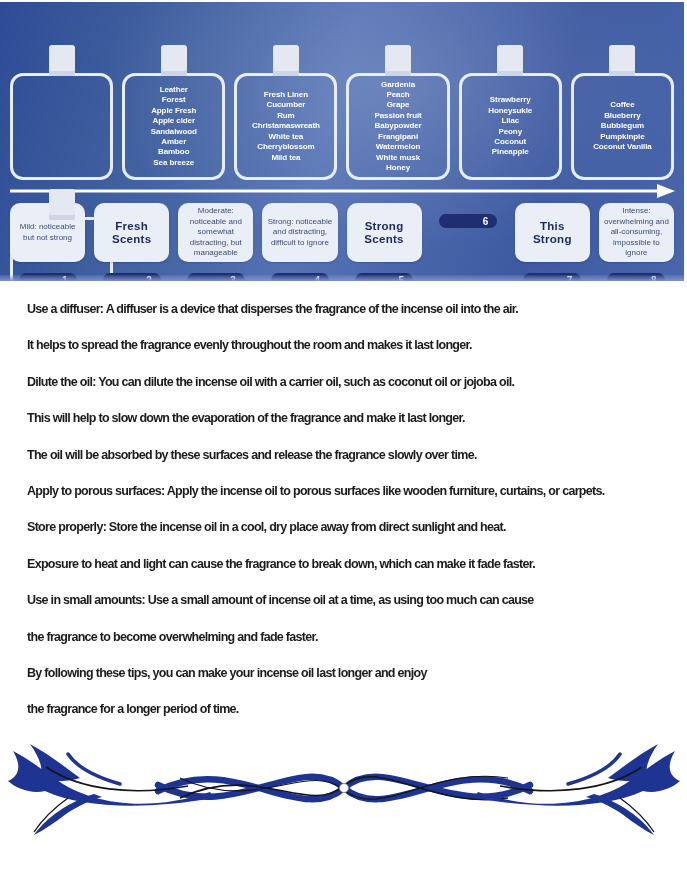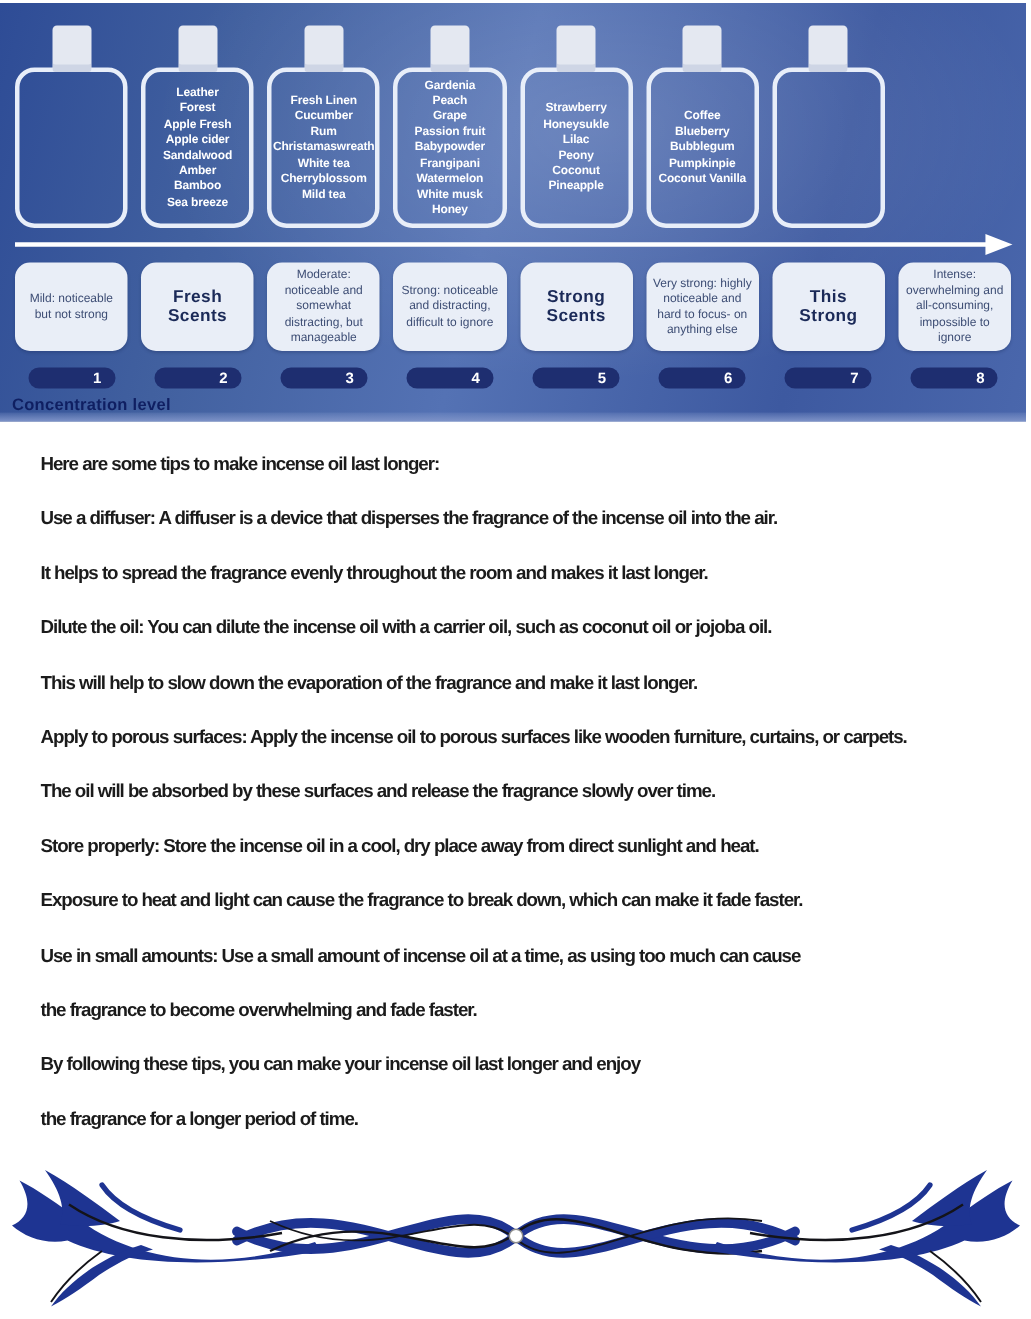--- a/index.html
+++ b/index.html
@@ -16,22 +16,22 @@
       radial-gradient(ellipse 420px 240px at 58% 30%, rgba(255,255,255,0.16), rgba(255,255,255,0) 70%),
       linear-gradient(104deg, #2e4c96 0%, #41609f 22%, #5472b4 48%, #3d59a0 78%, #4a67ac 100%);
     overflow:hidden;
   }
   .hero::after {
     content:""; position:absolute; left:0; right:0; bottom:0; height:6px;
     background:linear-gradient(to bottom, rgba(150,170,215,0.15), #7e93c8);
   }
 
   .bottles {
-    display:grid; grid-template-columns:repeat(8,1fr); gap:9px;
-    padding:15px 10px 0; height:150px;
+    display:grid; grid-template-columns:repeat(6,1fr); gap:9px;
+    padding:15px 10px 0; height:150px;margin-top:28px;
   }
   .bottle { display:flex; flex-direction:column; align-items:center; height:135px; }
   .cap {
     width:26px; height:31px; background:#e4e8f1; border-radius:3px 3px 2px 2px;
     margin-bottom:-3px; position:relative; z-index:2;
     box-shadow: inset 0 -5px 0 rgba(165,178,205,0.35);
   }
   .bottle-body {
     width:100%; flex:1; border:3px solid #e8eef9; border-radius:13px;
     display:flex; align-items:center; justify-content:center; overflow:hidden;
@@ -209,23 +209,20 @@
       </div>
         <div class="level-col">
         <div class="level-box">
           <span class="level-text emph">Strong Scents</span>
         </div>
         <div class="level-pill">
           <span class="level-num">5</span>
         </div>
       </div>
         <div class="level-col">
-        <div class="level-box">
-          <span class="level-text">Very strong: highly noticeable and hard to focus- on anything else</span>
-        </div>
         <div class="level-pill">
           <span class="level-num">6</span>
         </div>
       </div>
         <div class="level-col">
         <div class="level-box">
           <span class="level-text emph">This Strong</span>
         </div>
         <div class="level-pill">
           <span class="level-num">7</span>
@@ -238,27 +235,26 @@
         <div class="level-pill">
           <span class="level-num">8</span>
         </div>
       </div>
       </div>
 
     <div class="axis-label">Concentration level</div>
   </section>
 
   <section class="tips">
-      <p class="tip-line"><span>Here are some tips to make incense oil last longer:</span></p>
       <p class="tip-line"><span>Use a diffuser: A diffuser is a device that disperses the fragrance of the incense oil into the air.</span></p>
       <p class="tip-line"><span>It helps to spread the fragrance evenly throughout the room and makes it last longer.</span></p>
       <p class="tip-line"><span>Dilute the oil: You can dilute the incense oil with a carrier oil, such as coconut oil or jojoba oil.</span></p>
       <p class="tip-line"><span>This will help to slow down the evaporation of the fragrance and make it last longer.</span></p>
+      <p class="tip-line"><span>The oil will be absorbed by these surfaces and release the fragrance slowly over time.</span></p>
       <p class="tip-line"><span>Apply to porous surfaces: Apply the incense oil to porous surfaces like wooden furniture, curtains, or carpets.</span></p>
-      <p class="tip-line"><span>The oil will be absorbed by these surfaces and release the fragrance slowly over time.</span></p>
       <p class="tip-line"><span>Store properly: Store the incense oil in a cool, dry place away from direct sunlight and heat.</span></p>
       <p class="tip-line"><span>Exposure to heat and light can cause the fragrance to break down, which can make it fade faster.</span></p>
       <p class="tip-line"><span>Use in small amounts: Use a small amount of incense oil at a time, as using too much can cause</span></p>
       <p class="tip-line"><span>the fragrance to become overwhelming and fade faster.</span></p>
       <p class="tip-line"><span>By following these tips, you can make your incense oil last longer and enjoy</span></p>
       <p class="tip-line"><span>the fragrance for a longer period of time.</span></p>
     </section>
 
   <div class="divider">
     <svg viewBox="0 0 672 96">

